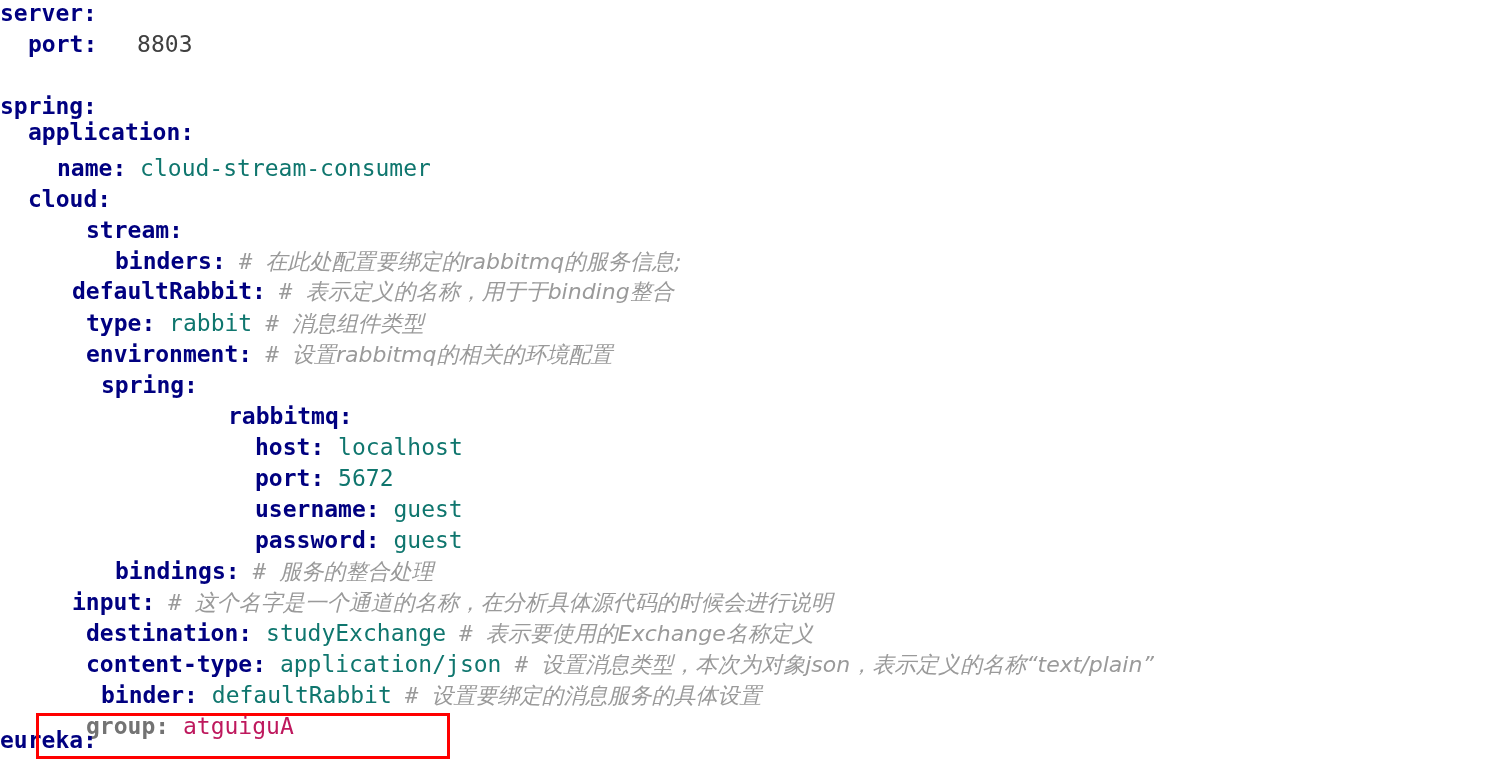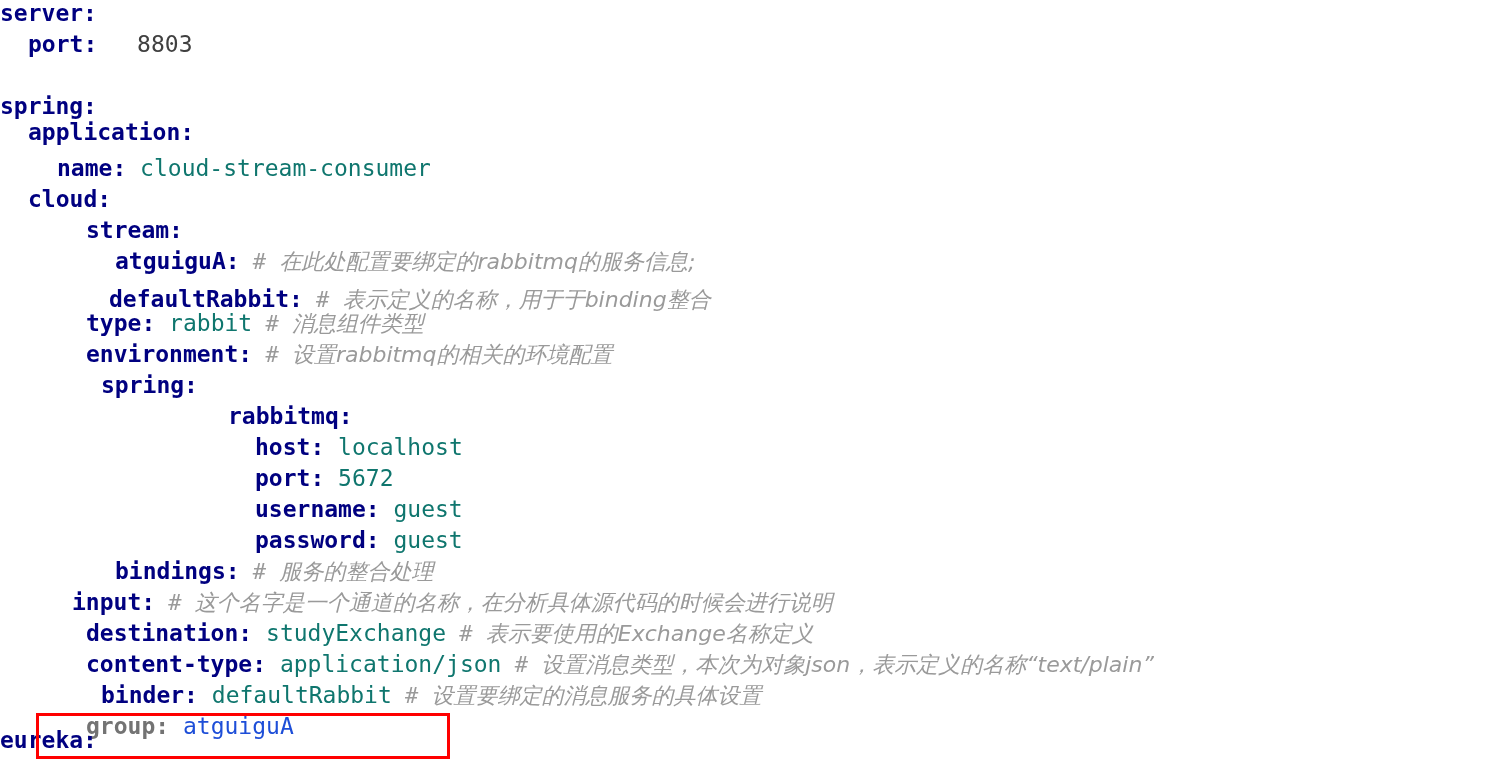--- a/index.html
+++ b/index.html
@@ -58,21 +58,21 @@
   .cm .hash {
     font-family: "DejaVu Sans Mono", "Liberation Mono", monospace;
     font-style: normal;
   }
   .hl-key {
     color: #737373;
     font-weight: bold;
     font-family: "DejaVu Sans Mono", "Liberation Mono", monospace;
   }
   .hl-val {
-    color: #1d4ed8;
+    color: #be185d;
     font-weight: normal;
     font-family: "DejaVu Sans Mono", "Liberation Mono", monospace;
   }
   #highlight-box {
     position: absolute;
     border: 3px solid #ff0000;
     background: transparent;
     pointer-events: none;
     box-sizing: border-box;
   }
@@ -83,22 +83,22 @@
 <div id="yaml-editor">
   <div id="code-lines">
       <div class="code-line" style="top: -2px;"><span class="k">server:</span></div>
       <div class="code-line" style="top: 29px;"><span class="indent" style="width: 28px;"> </span><span class="k">port:</span><span class="v"> </span><span class="num">8803</span></div>
       <div class="code-line" style="top: 60px;"></div>
       <div class="code-line" style="top: 91px;"><span class="k">spring:</span></div>
       <div class="code-line" style="top: 117px; text-align: right;"><span class="indent" style="width: 28px;"> </span><span class="k">application:</span></div>
       <div class="code-line" style="top: 153px;"><span class="indent" style="width: 57px;"> </span><span class="k">name:</span><span class="v"> </span><span class="v">cloud-stream-consumer</span></div>
       <div class="code-line" style="top: 184px;"><span class="indent" style="width: 28px;"> </span><span class="k">cloud:</span></div>
       <div class="code-line" style="top: 215px;"><span class="indent" style="width: 86px;"> </span><span class="k">stream:</span></div>
-      <div class="code-line" style="top: 246px;"><span class="indent" style="width: 115px;"> </span><span class="k">atguiguA:</span><span class="cm"><span class="hash"> # </span><span>在此处配置要绑定的rabbitmq的服务信息;</span></span></div>
-      <div class="code-line" style="top: 284px; padding-left: 37px;"><span class="indent" style="width: 72px;"> </span><span class="k">defaultRabbit:</span><span class="cm"><span class="hash"> # </span><span>表示定义的名称，用于于binding整合</span></span></div>
+      <div class="code-line" style="top: 246px;"><span class="indent" style="width: 115px;"> </span><span class="k">binders:</span><span class="cm"><span class="hash"> # </span><span>在此处配置要绑定的rabbitmq的服务信息;</span></span></div>
+      <div class="code-line" style="top: 276px;"><span class="indent" style="width: 72px;"> </span><span class="k">defaultRabbit:</span><span class="cm"><span class="hash"> # </span><span>表示定义的名称，用于于binding整合</span></span></div>
       <div class="code-line" style="top: 308px;"><span class="indent" style="width: 86px;"> </span><span class="k">type:</span><span class="v"> </span><span class="v">rabbit</span><span class="cm"><span class="hash"> # </span><span>消息组件类型</span></span></div>
       <div class="code-line" style="top: 339px;"><span class="indent" style="width: 86px;"> </span><span class="k">environment:</span><span class="cm"><span class="hash"> # </span><span>设置rabbitmq的相关的环境配置</span></span></div>
       <div class="code-line" style="top: 370px;"><span class="indent" style="width: 101px;"> </span><span class="k">spring:</span></div>
       <div class="code-line" style="top: 401px;"><span class="indent" style="width: 228px;"> </span><span class="k">rabbitmq:</span></div>
       <div class="code-line" style="top: 432px;"><span class="indent" style="width: 255px;"> </span><span class="k">host:</span><span class="v"> </span><span class="v">localhost</span></div>
       <div class="code-line" style="top: 463px;"><span class="indent" style="width: 255px;"> </span><span class="k">port:</span><span class="v"> </span><span class="v">5672</span></div>
       <div class="code-line" style="top: 494px;"><span class="indent" style="width: 255px;"> </span><span class="k">username:</span><span class="v"> </span><span class="v">guest</span></div>
       <div class="code-line" style="top: 525px;"><span class="indent" style="width: 255px;"> </span><span class="k">password:</span><span class="v"> </span><span class="v">guest</span></div>
       <div class="code-line" style="top: 556px;"><span class="indent" style="width: 115px;"> </span><span class="k">bindings:</span><span class="cm"><span class="hash"> # </span><span>服务的整合处理</span></span></div>
       <div class="code-line" style="top: 587px;"><span class="indent" style="width: 72px;"> </span><span class="k">input:</span><span class="cm"><span class="hash"> # </span><span>这个名字是一个通道的名称，在分析具体源代码的时候会进行说明</span></span></div>

